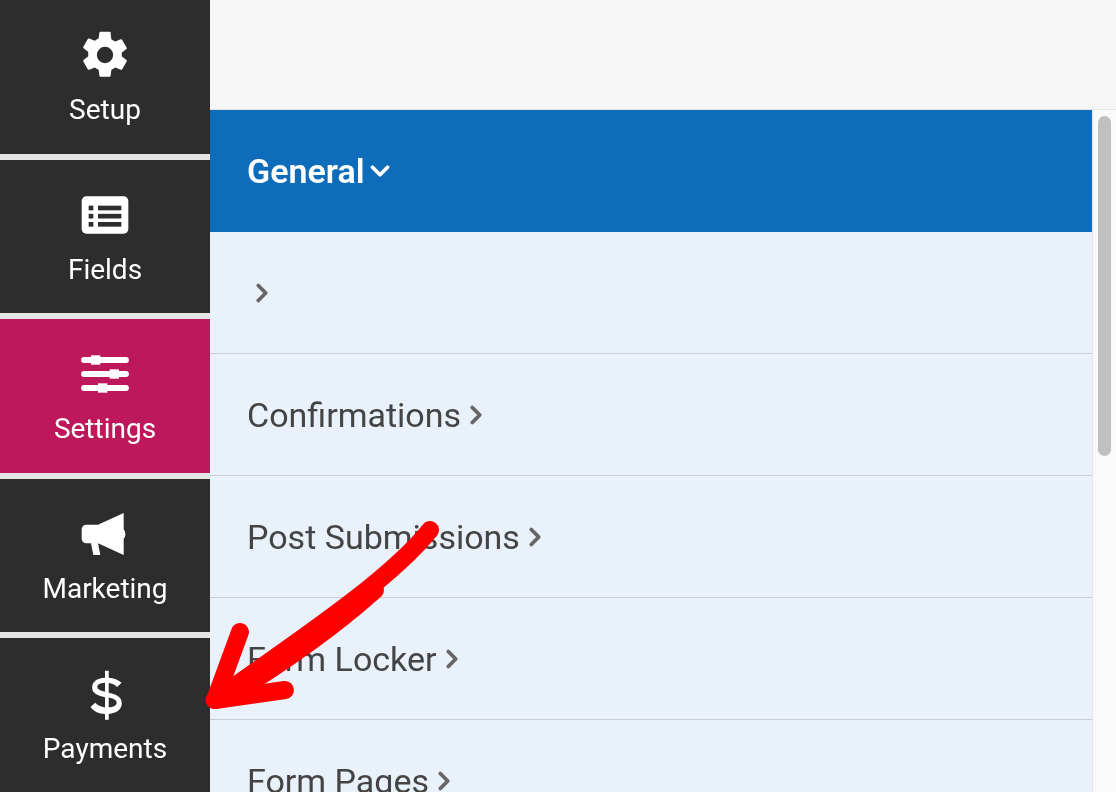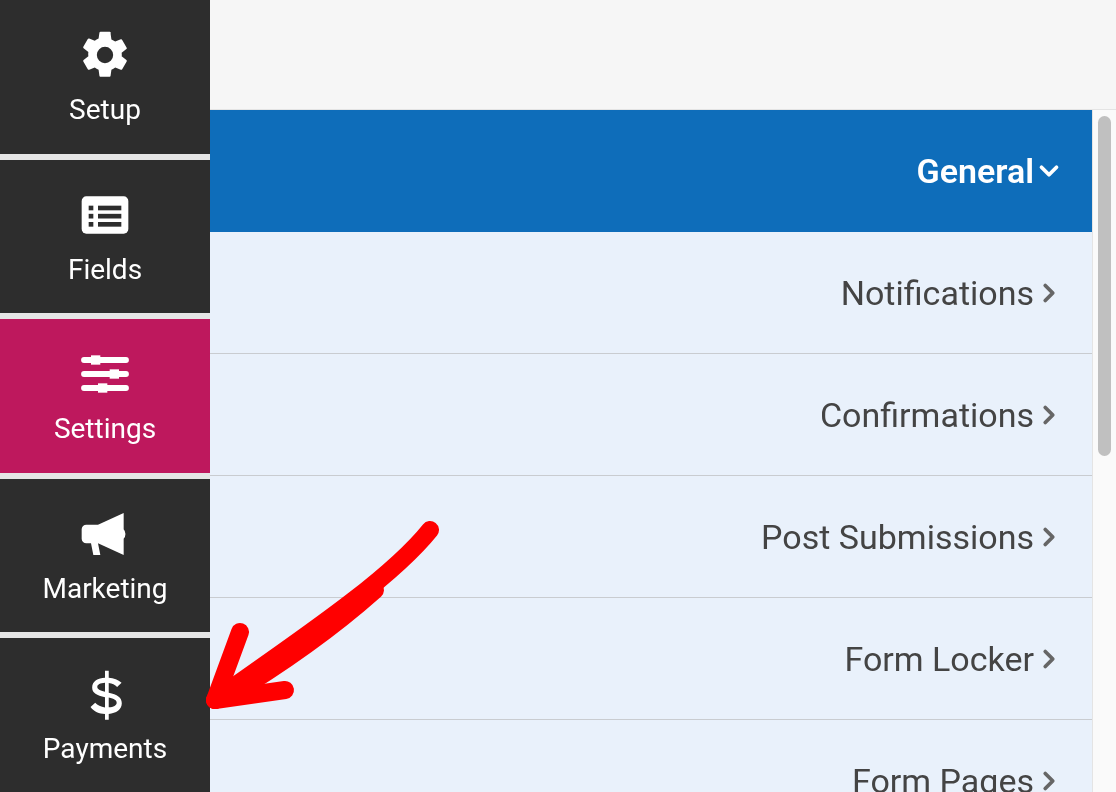--- a/index.html
+++ b/index.html
@@ -68,22 +68,22 @@
     overflow: hidden;
   }
   .panel {
     height: 100%;
     overflow-y: auto;
     background: #e9f1fb;
   }
   .panel-row {
     display: flex;
     align-items: center;
-    justify-content: flex-end;
-    padding: 0 28px;
+    justify-content: flex-start;
+    padding: 0 37px;
     height: 122px;
     border-bottom: 1px solid #c9ccd0;
     font-size: 34px;
     font-weight: 400;
     color: #444;
     cursor: pointer;
     background: #e9f1fb;
   }
   .panel-row.open {
     background: #0e6dba;
@@ -209,21 +209,20 @@
         <div class="panel-row open">
           <span>General</span>
           <span class="chev">
             <svg viewBox="0 0 24 24" fill="none" stroke-width="3" stroke-linecap="round" stroke-linejoin="round">
                 <polyline points="6 9 12 15 18 9"></polyline>
               </svg>
           </span>
         </div>
 
         <div class="panel-row">
-          <span>Notifications</span>
           <span class="chev">
             <svg viewBox="0 0 24 24" fill="none" stroke-width="3" stroke-linecap="round" stroke-linejoin="round">
                 <polyline points="9 6 15 12 9 18"></polyline>
               </svg>
           </span>
         </div>
 
         <div class="panel-row">
           <span>Confirmations</span>
           <span class="chev">

